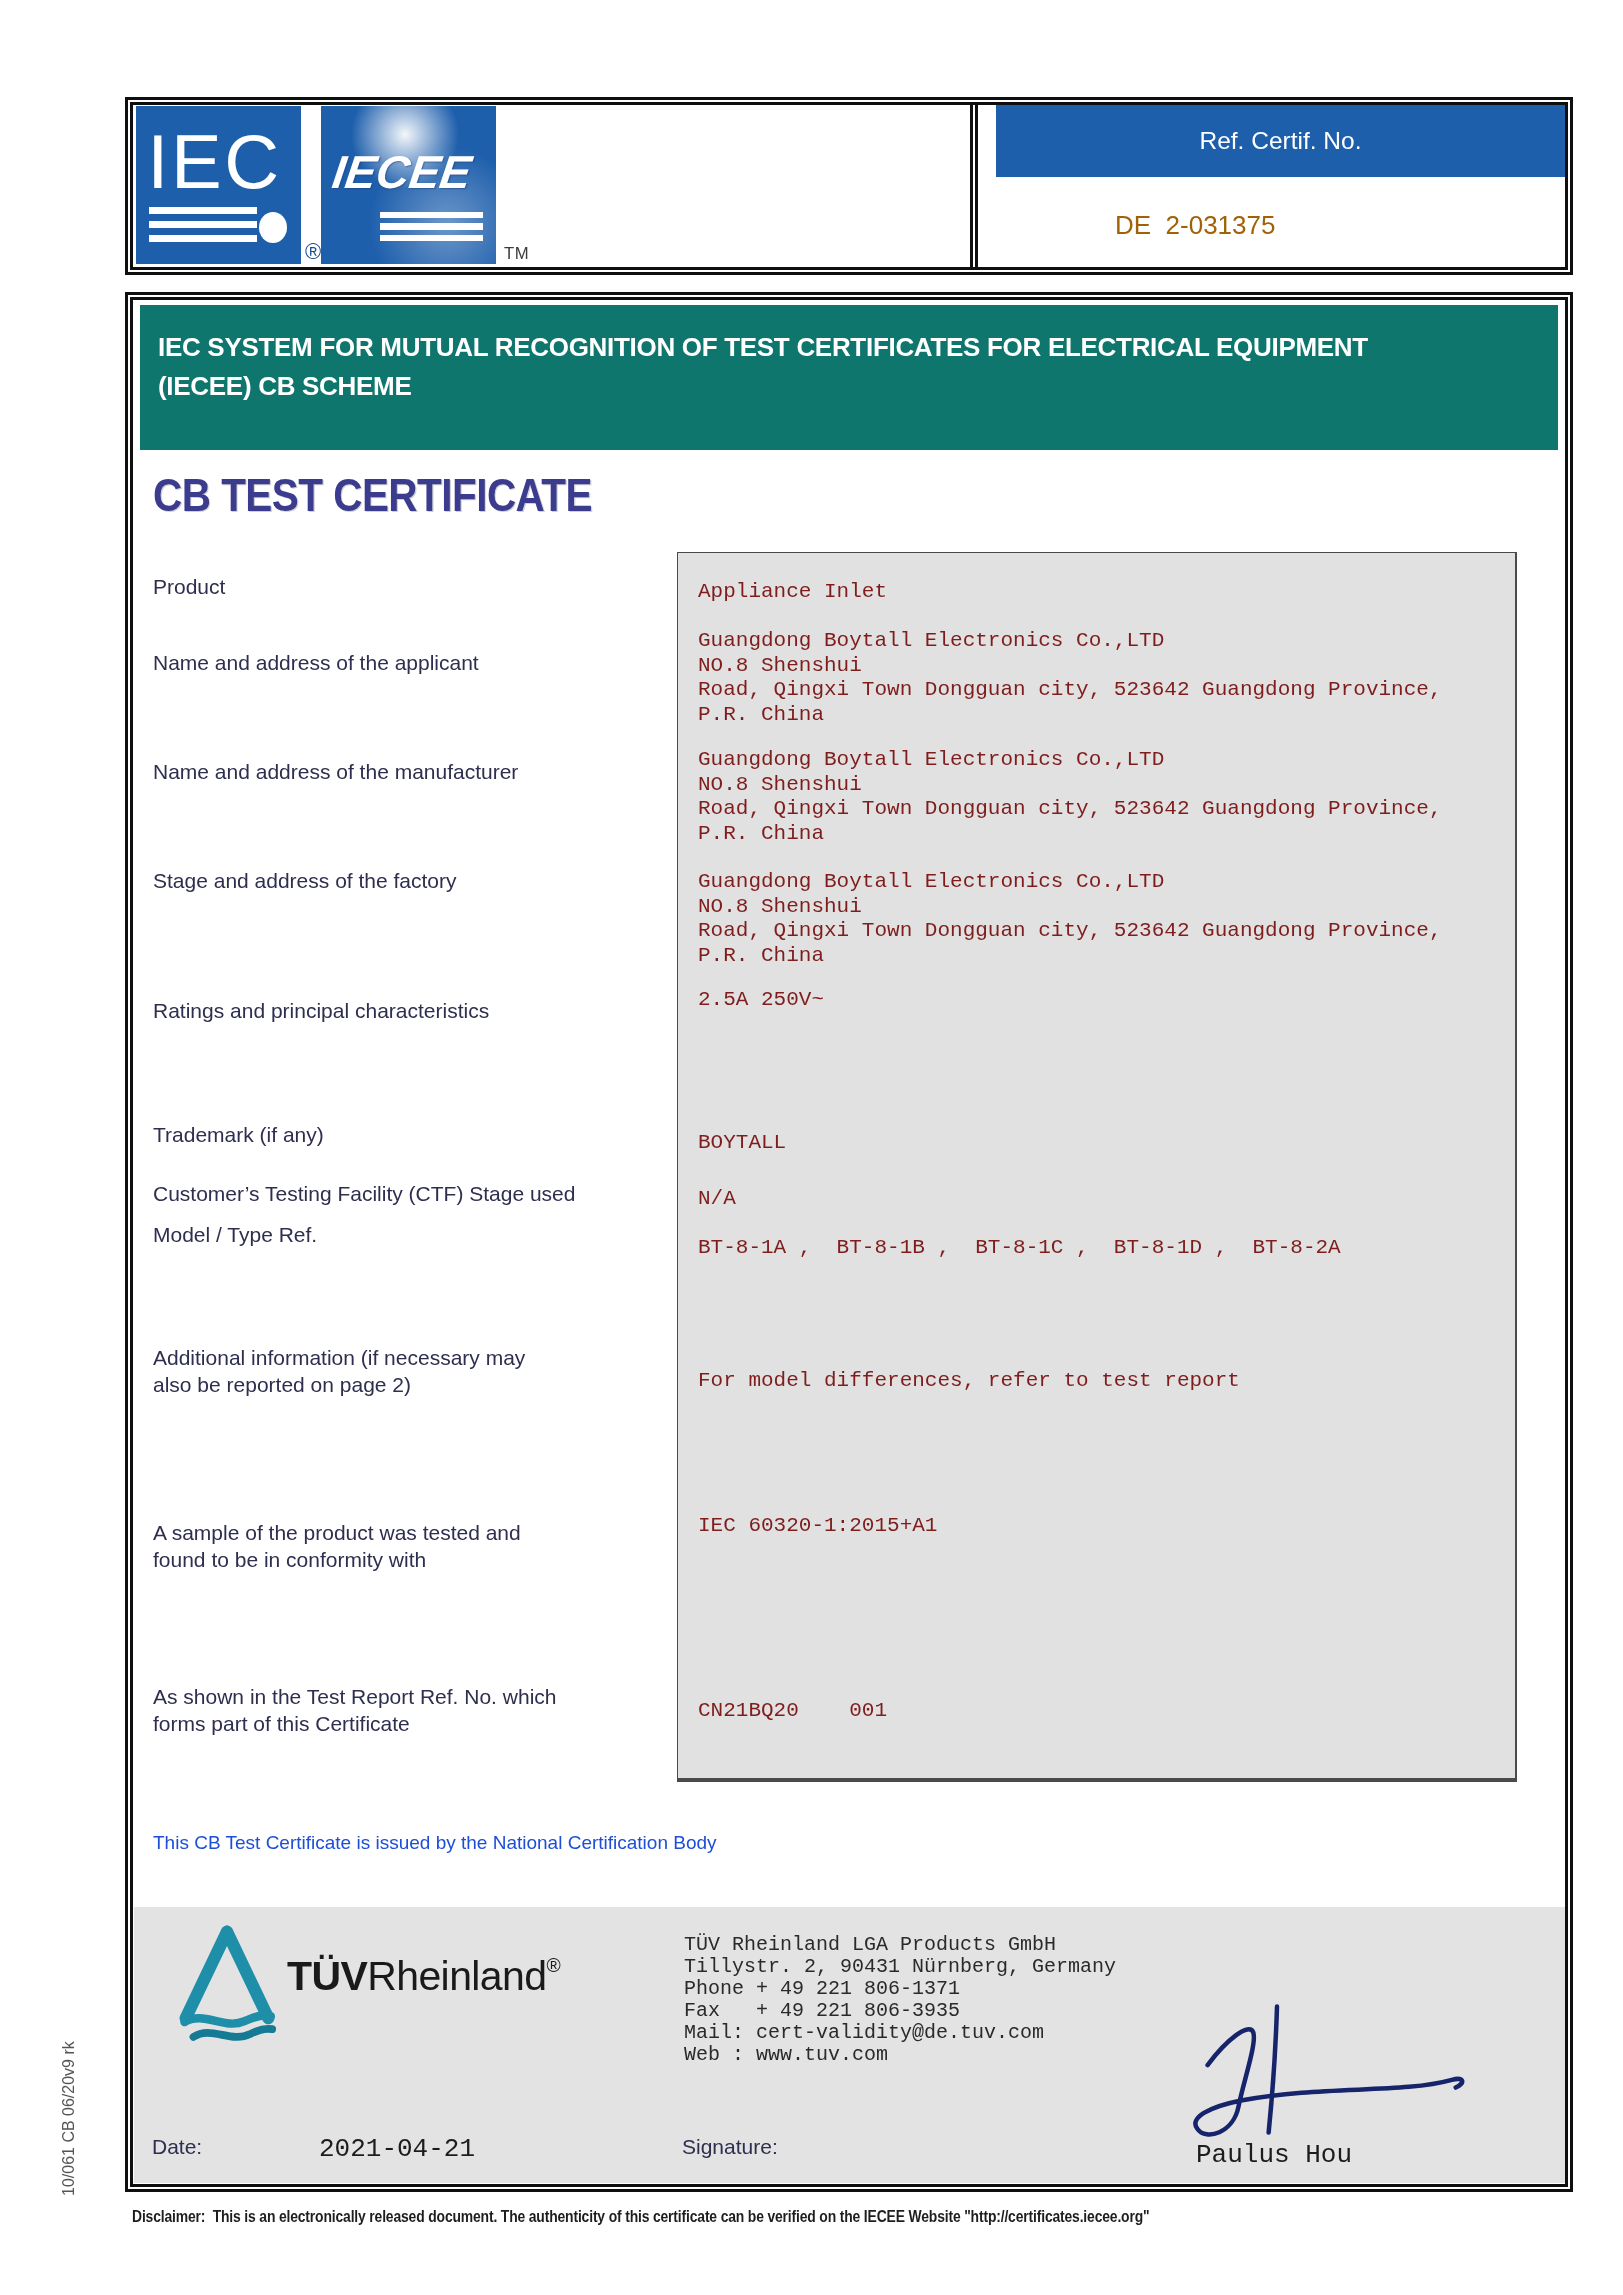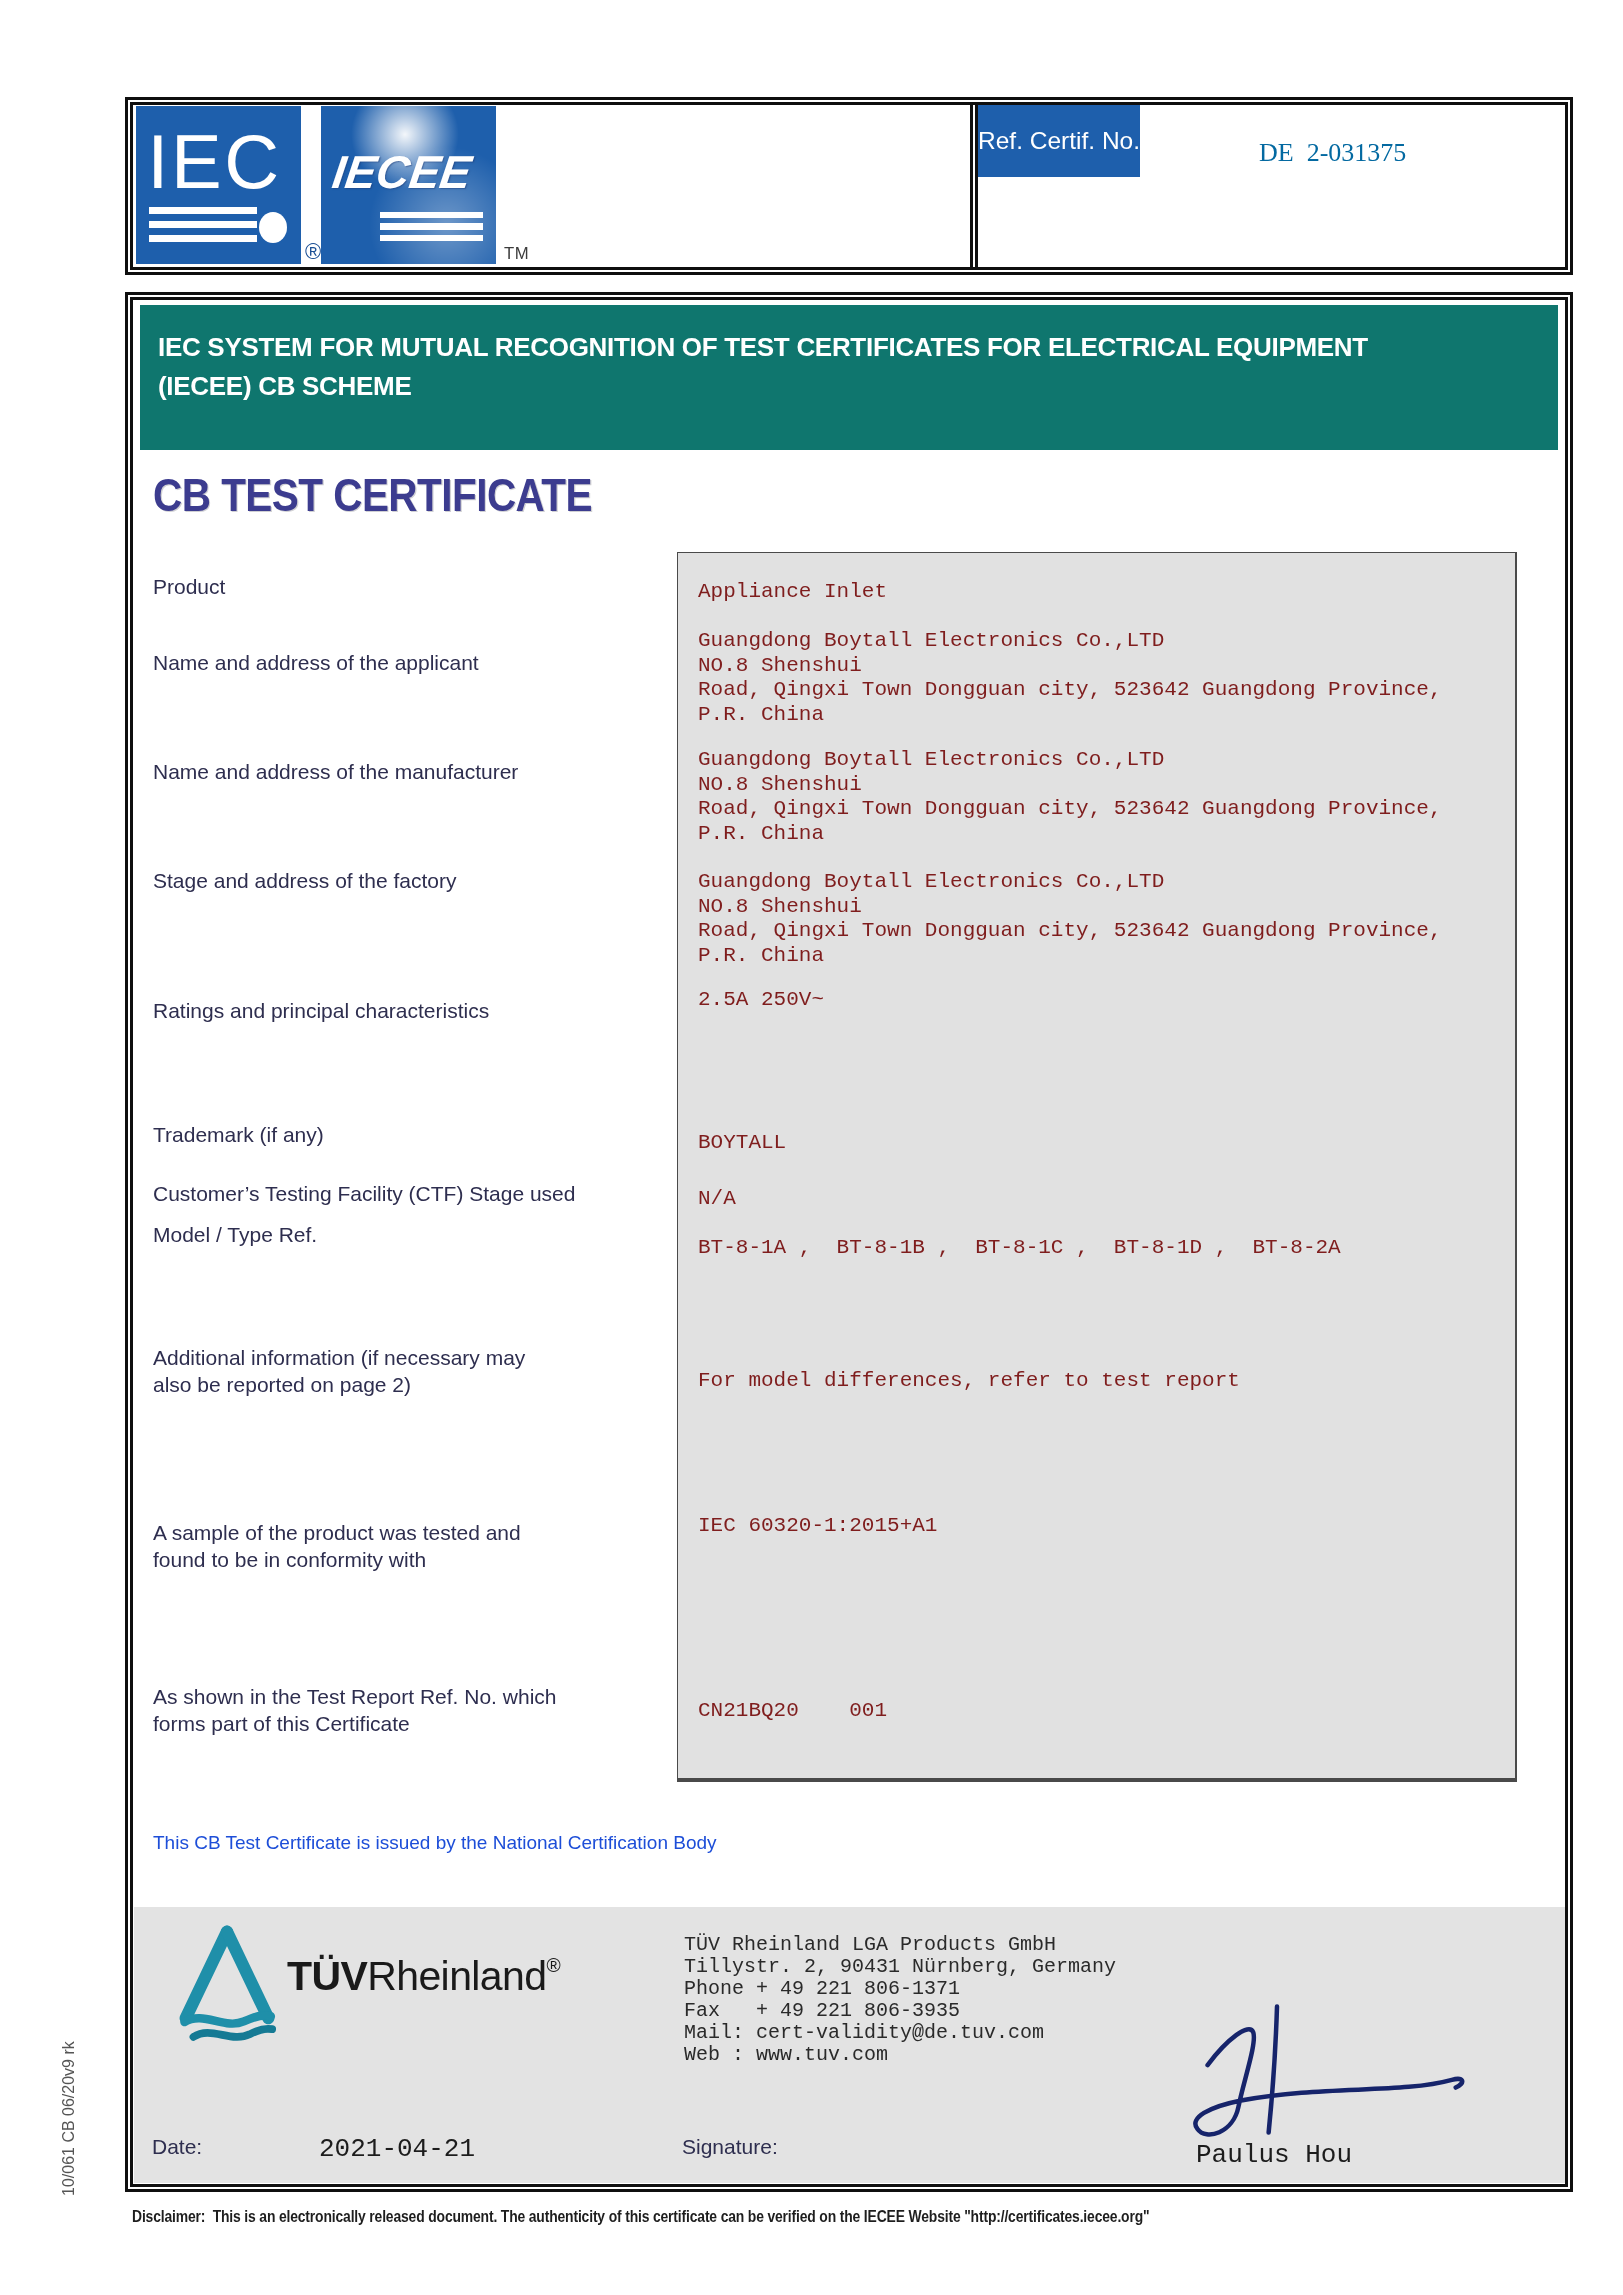--- a/index.html
+++ b/index.html
@@ -17,24 +17,24 @@
   .iec-dot{position:absolute;right:0;top:5.1px;width:28px;height:31px;background:#fff;border-radius:50%;}
   .reg-mark{position:absolute;left:172px;top:134px;font-size:22px;}
   .iecee-square{position:absolute;left:188px;top:1.3px;width:175px;height:158px;background:#1e5fac;
                 background-image:radial-gradient(circle at 48% 18%, rgba(255,255,255,.95), rgba(255,255,255,0) 34%),
                                  radial-gradient(circle at 72% 75%, rgba(255,255,255,.35), rgba(255,255,255,0) 45%);}
   .iecee-text{position:absolute;left:11.6px;top:39px;color:#fff;font-size:46px;font-weight:700;font-style:italic;
               transform:skewX(-8deg);text-shadow:1.3px 1.3px 1.3px rgba(30,60,120,.5);}
   .iecee-bars{position:absolute;left:59px;bottom:18px;width:103px;}
   .iecee-bars .bar{width:103px;height:6.4px;background:#fff;margin-bottom:5.1px;}
   .tm-mark{position:absolute;left:371px;top:139px;font-size:16.7px;color:#3c3c3c;letter-spacing:0.6px;}
-  .ref-cell{flex:1;border-left:8.4px double #0f0f0f;display:flex;flex-direction:row;background:#fff;}
+  .ref-cell{flex:1;border-left:8.4px double #0f0f0f;display:flex;flex-direction:column;background:#fff;padding-left:18px;}
   .ref-header{height:72px;background:#1e5fac;color:#fff;font-size:24.5px;
               display:flex;align-items:center;justify-content:center;}
-  .ref-value{flex:1;font-family:Liberation Serif, serif;font-size:26px;color:#0369a1;
+  .ref-value{flex:1;font-family:Liberation Sans, sans-serif;font-size:26px;color:#a16207;
              padding:33px 0 0 119px;white-space:pre;}
 
   
   .main-box{position:absolute;left:125px;top:292px;width:1448px;height:1900px;
             border:8.4px double #0f0f0f;box-sizing:border-box;background:#fff;}
   .blue-band{position:absolute;left:140px;top:305px;width:1418px;height:145px;background:#0f766e;
              color:#fff;font-size:26px;font-weight:700;line-height:39px;letter-spacing:-0.3px;
              padding:23px 0 0 18px;box-sizing:border-box;white-space:pre-line;}
   .cert-title{position:absolute;left:153px;top:468px;font-size:46px;font-weight:700;color:#3c3c8f;
               letter-spacing:-0.6px;transform:scaleX(.88);transform-origin:left top;

